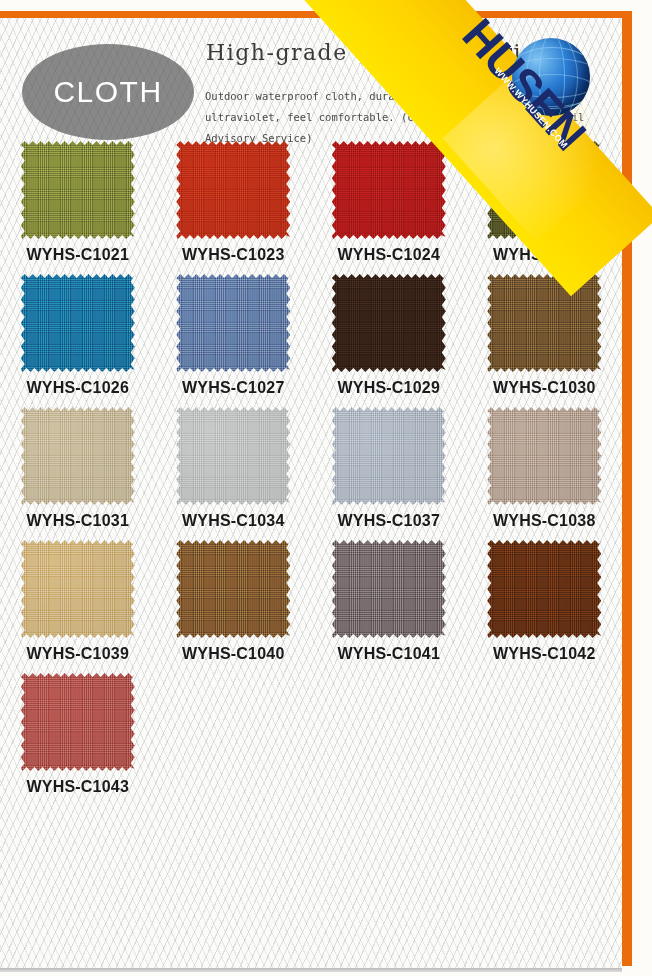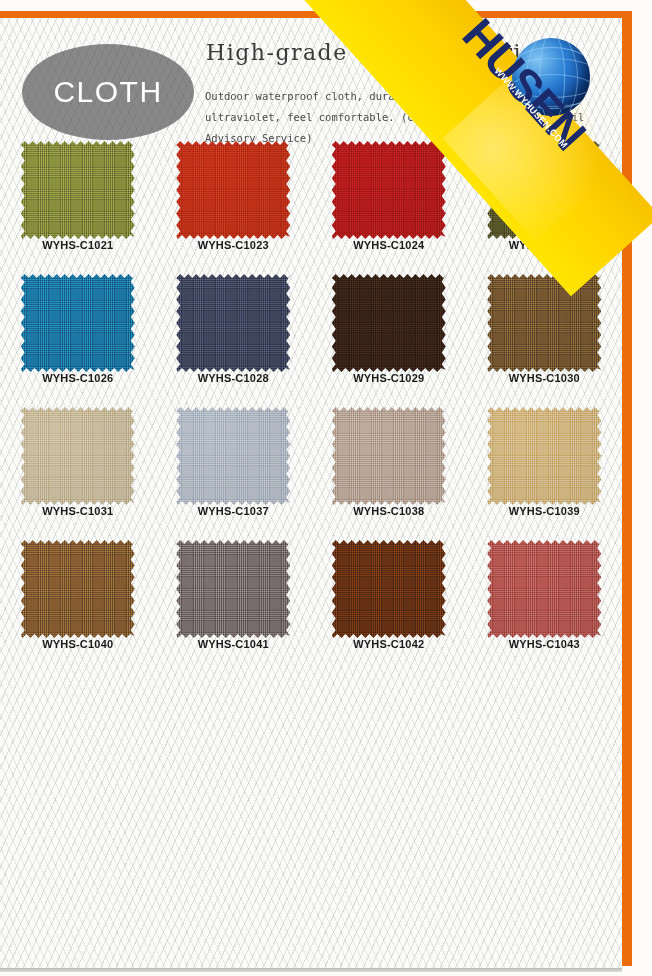--- a/index.html
+++ b/index.html
@@ -172,22 +172,23 @@
       repeating-linear-gradient(90deg, rgba(255,255,255,.13) 0 1px, rgba(0,0,0,.13) 1px 2.2px),
       repeating-linear-gradient(0deg, rgba(255,255,255,.10) 0 1px, rgba(0,0,0,.12) 1px 2.2px);
     mix-blend-mode:overlay;
   }
   .swatch-shade{
     position:absolute;left:0;top:0;width:100%;height:100%;
     background:radial-gradient(ellipse at 30% 25%, rgba(255,255,255,.12), rgba(0,0,0,.10) 85%);
     mix-blend-mode:multiply;opacity:.55;
   }
   .label{
-    font-family:"Liberation Sans", sans-serif;
-    font-size:11px;font-weight:bold;color:#1a1a1a;
+    margin-top:7px;
+    font-family:"Liberation Sans", sans-serif;
+    font-size:16px;font-weight:bold;color:#1a1a1a;
     letter-spacing:.2px;
   }
 </style>
 </head>
 <body>
 
 <div id="card">
 
   <div id="frame-top"></div>
   <div id="frame-right"></div>
@@ -248,26 +249,26 @@
           <div class="swatch-wrap">
             <div class="swatch" style="background-color: rgb(30, 124, 168);">
               <div class="swatch-weave"></div>
               <div class="swatch-shade"></div>
             </div>
           </div>
           <div class="label">WYHS-C1026</div>
         </div>
         <div class="cell">
           <div class="swatch-wrap">
-            <div class="swatch" style="background-color: rgb(67, 74, 99);">
-              <div class="swatch-weave"></div>
-              <div class="swatch-shade"></div>
-            </div>
-          </div>
-          <div class="label">WYHS-C1028</div>
+            <div class="swatch" style="background-color: rgb(107, 133, 174);">
+              <div class="swatch-weave"></div>
+              <div class="swatch-shade"></div>
+            </div>
+          </div>
+          <div class="label">WYHS-C1027</div>
         </div>
         <div class="cell">
           <div class="swatch-wrap">
             <div class="swatch" style="background-color: rgb(58, 36, 24);">
               <div class="swatch-weave"></div>
               <div class="swatch-shade"></div>
             </div>
           </div>
           <div class="label">WYHS-C1029</div>
         </div>
@@ -281,20 +282,29 @@
           <div class="label">WYHS-C1030</div>
         </div>
         <div class="cell">
           <div class="swatch-wrap">
             <div class="swatch" style="background-color: rgb(205, 192, 162);">
               <div class="swatch-weave"></div>
               <div class="swatch-shade"></div>
             </div>
           </div>
           <div class="label">WYHS-C1031</div>
+        </div>
+        <div class="cell">
+          <div class="swatch-wrap">
+            <div class="swatch" style="background-color: rgb(198, 201, 200);">
+              <div class="swatch-weave"></div>
+              <div class="swatch-shade"></div>
+            </div>
+          </div>
+          <div class="label">WYHS-C1034</div>
         </div>
         <div class="cell">
           <div class="swatch-wrap">
             <div class="swatch" style="background-color: rgb(183, 191, 202);">
               <div class="swatch-weave"></div>
               <div class="swatch-shade"></div>
             </div>
           </div>
           <div class="label">WYHS-C1037</div>
         </div>

